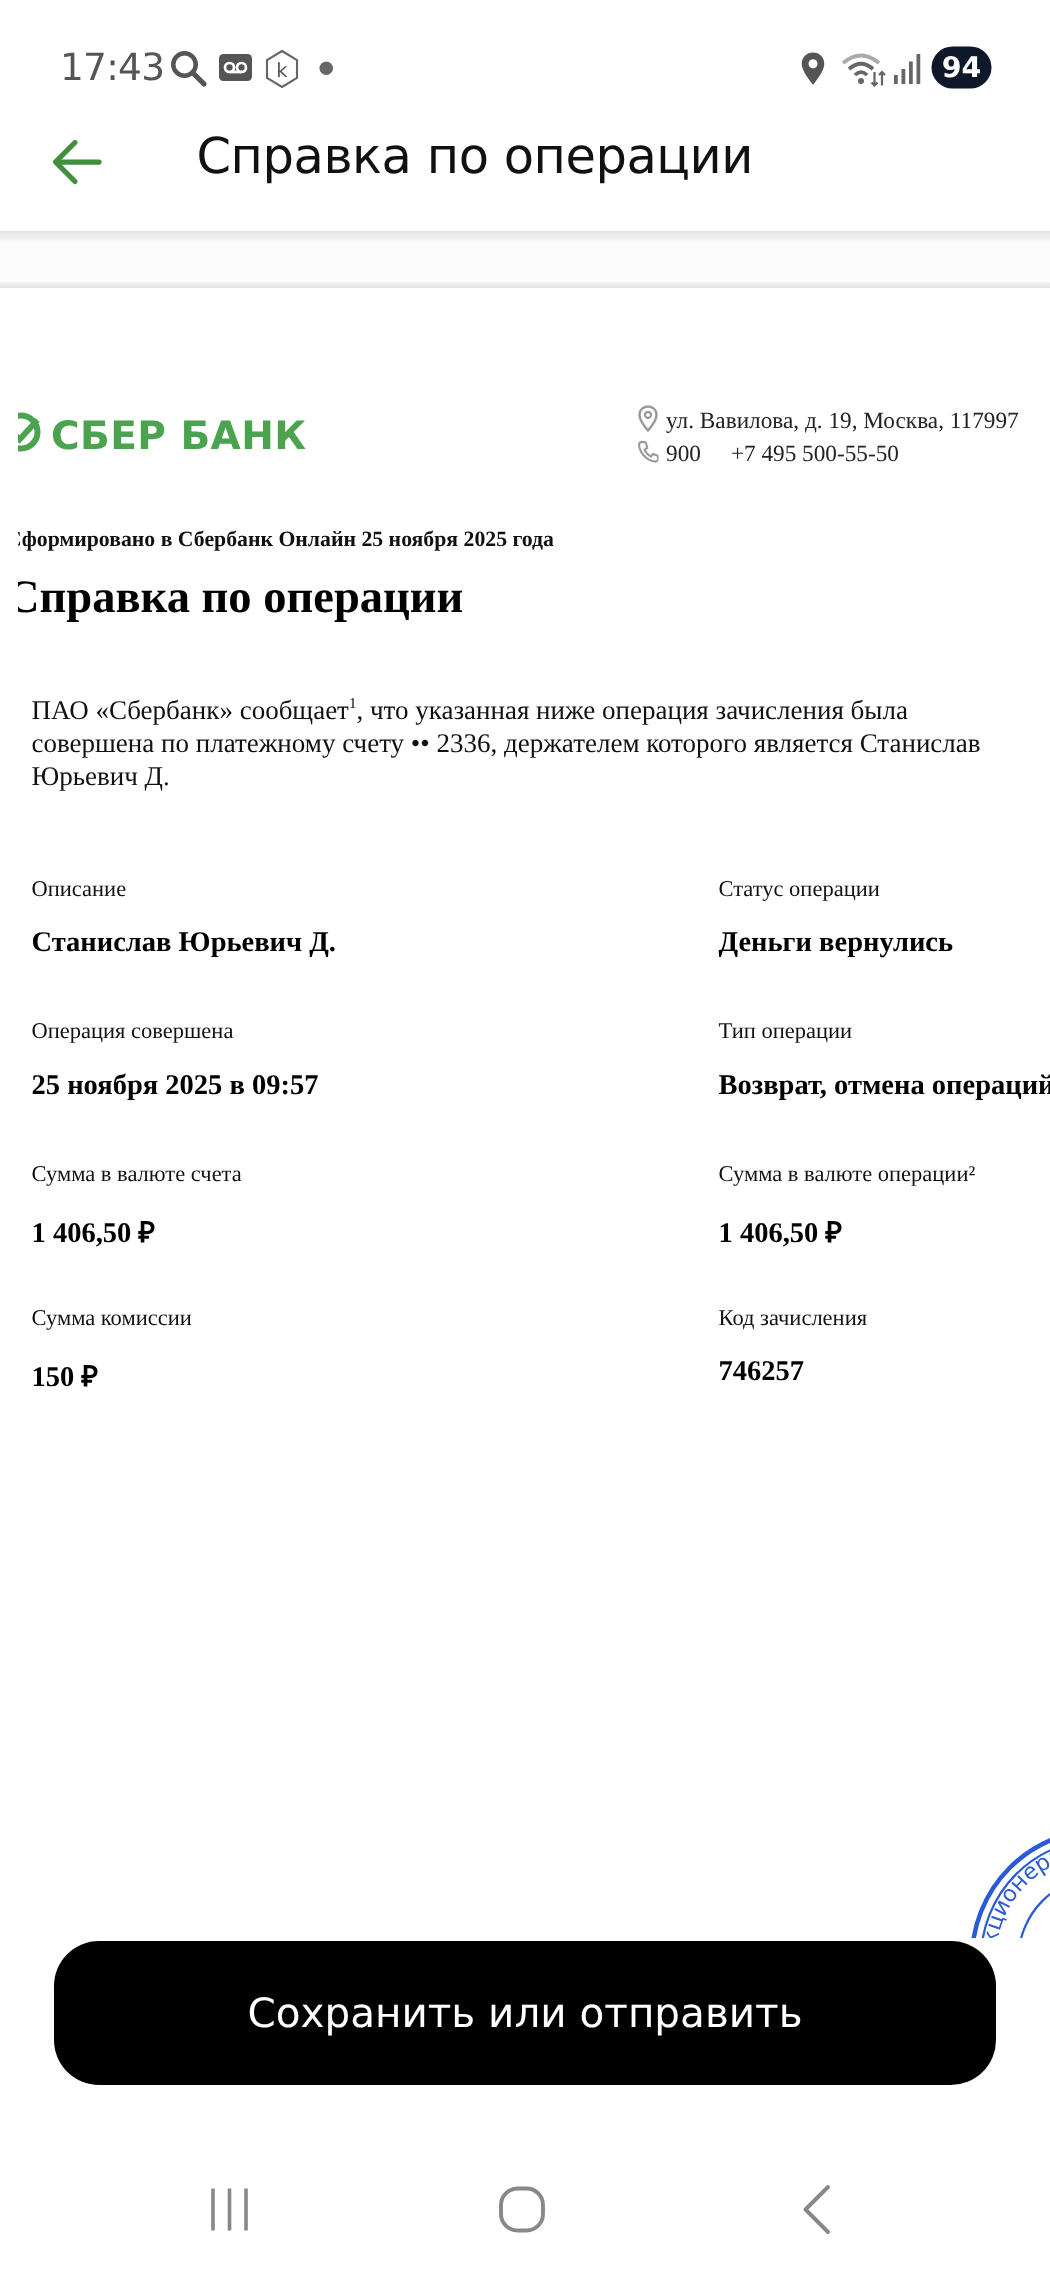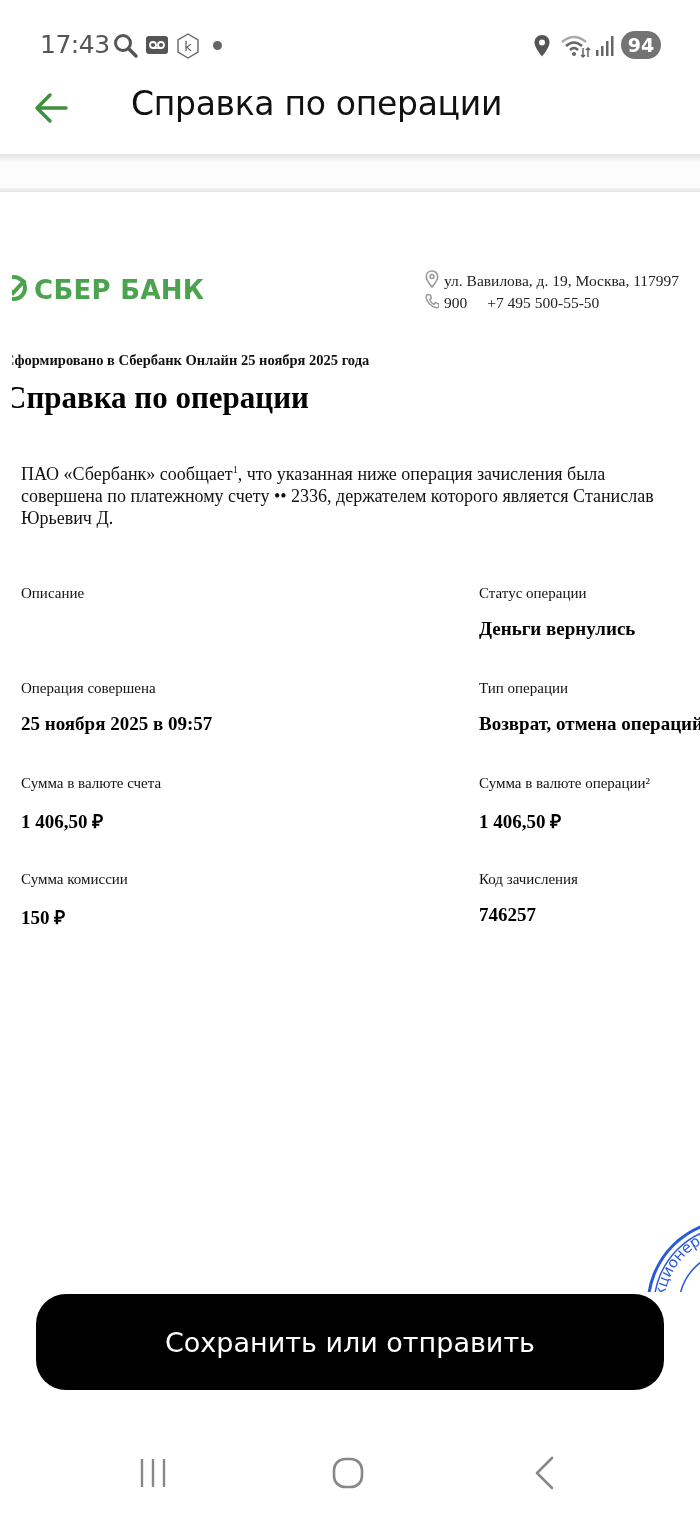--- a/index.html
+++ b/index.html
@@ -10,21 +10,21 @@
     .status-bar { position: absolute; top: 0; left: 0; width: 700px; height: 66px; margin-top: 13px; }
     .sb-time { position: absolute; left: 40px; top: 17px; font-family: "DejaVu Sans", sans-serif; font-size: 25px; color: #555; letter-spacing: -0.5px; }
     .sb-icon { position: absolute; }
     .sb-search { left: 113px; top: 20px; }
     .sb-voicemail { left: 146px; top: 23px; width: 22px; height: 18px; background: #555; border-radius: 3px; }
     .sb-k { left: 176px; top: 20px; }
     .sb-dot { left: 213px; top: 28px; width: 9px; height: 9px; border-radius: 50%; background: #666; }
     .sb-location { left: 533px; top: 21px; }
     .sb-wifi { left: 560px; top: 20px; }
     .sb-signal { left: 595px; top: 22px; }
-    .sb-battery { position: absolute; left: 621px; top: 18px; width: 40px; height: 28px; border-radius: 14px; background: #737373; color: #fff; font-family: "DejaVu Sans", sans-serif; font-weight: bold; font-size: 19px; text-align: center; line-height: 28px; }
+    .sb-battery { position: absolute; left: 621px; top: 18px; width: 40px; height: 28px; border-radius: 14px; background: #0f172a; color: #fff; font-family: "DejaVu Sans", sans-serif; font-weight: bold; font-size: 19px; text-align: center; line-height: 28px; }
 
     
     .app-bar { position: absolute; top: 66px; left: 0; width: 700px; height: 88px; background: #fff; }
     .back-btn { position: absolute; left: 30px; top: 20px; width: 44px; height: 44px; cursor: pointer; }
     .app-title { position: absolute; left: 131px; top: 18px; font-family: "DejaVu Sans", sans-serif; font-size: 33px; color: #111; letter-spacing: -0.3px; }
     .app-shadow { position: absolute; top: 154px; left: 0; width: 700px; height: 8px; background: linear-gradient(#e3e3e3, #fbfbfb); }
     .strip { position: absolute; top: 162px; left: 0; width: 700px; height: 28px; background: #fcfcfc; }
     .strip-line { position: absolute; top: 188px; left: 0; width: 700px; height: 4px; background: linear-gradient(#f5f5f5, #e2e2e2); }
 
     
@@ -157,20 +157,21 @@
     </div>
   </div>
 
   <div class="formed">Сформировано в Сбербанк Онлайн 25 ноября 2025 года</div>
   <div class="doc-title">Справка по операции</div>
 
   <div class="intro"><span>ПАО «Сбербанк» сообщает</span><sup>1</sup><span>, что указанная ниже операция зачисления была совершена по платежному счету •• 2336, держателем которого является Станислав Юрьевич Д.</span></div>
 
   <div class="field col-l row1">
     <div class="field-label">Описание</div>
+    <div class="field-value">Станислав Юрьевич Д.</div>
   </div>
   <div class="field col-r row1">
     <div class="field-label">Статус операции</div>
     <div class="field-value">Деньги вернулись</div>
   </div>
   <div class="field col-l row2">
     <div class="field-label">Операция совершена</div>
     <div class="field-value">25 ноября 2025 в 09:57</div>
   </div>
   <div class="field col-r row2">

